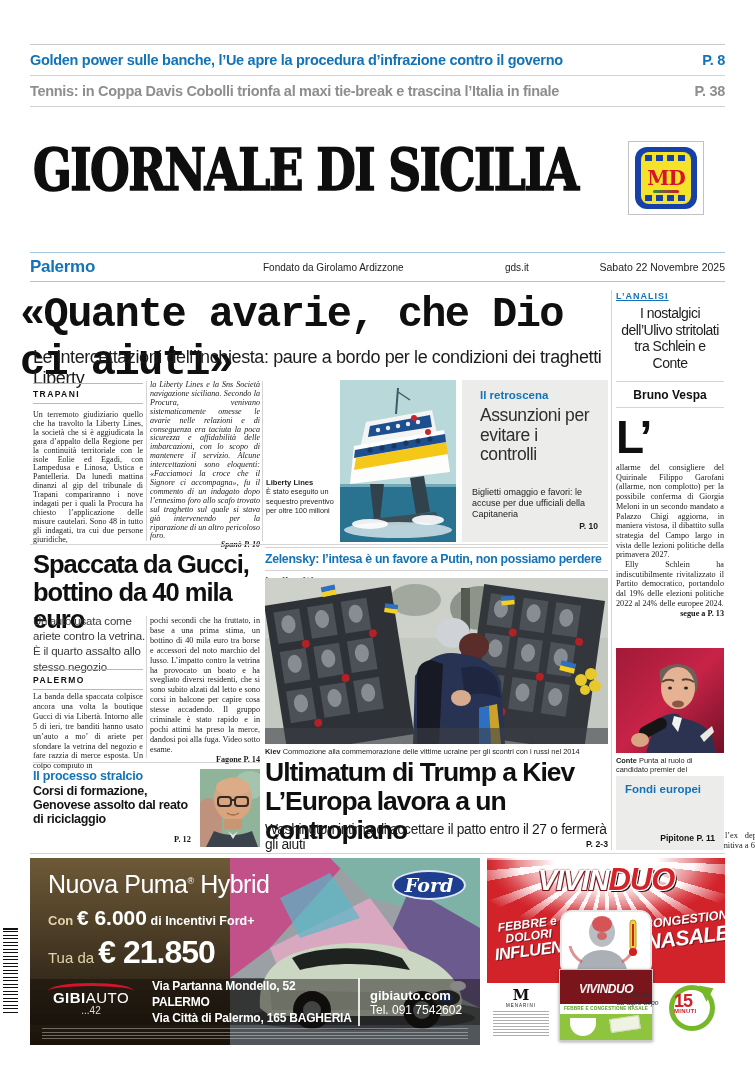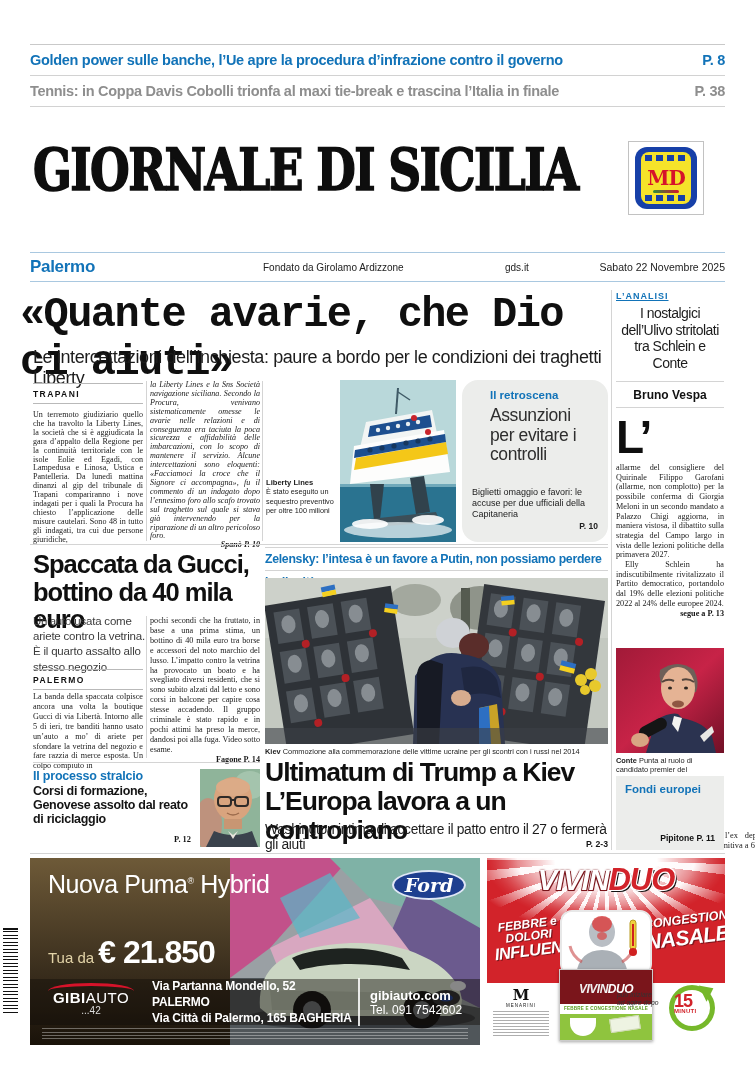--- a/index.html
+++ b/index.html
@@ -63,21 +63,21 @@
   .lead-col1 { position:absolute; left:33px; top:383px; width:110px; }
   .lead-col1 .kicker { margin-bottom:7px; }
   .lead-col2 { position:absolute; left:150px; top:381px; width:110px; height:160px;font-style:italic; }
 
   .photo-cap { position:absolute; left:266px; top:478px; width:70px; font-size:7.3px; line-height:1.25; color:#222; }
   .photo-cap b { display:block; font-size:7.6px; }
 
   .ship-photo { position:absolute; left:340px; top:380px; width:116px; height:162px; overflow:hidden; }
 
   .gbox { background:#ecedeb; }
-  .retro-box { position:absolute; left:462px; top:380px; width:146px; height:162px; padding:9px 28px;border-radius:16px; }
+  .retro-box { position:absolute; left:462px; top:380px; width:146px; height:162px; padding:9px 18px; }
   .gbox .gk { color:#1273b8; font-weight:700; font-size:11.5px; margin-bottom:5px; }
   .retro-title { font-size:17.5px; font-weight:400; letter-spacing:-0.4px; color:#2e2e2e; line-height:1.12; }
   .retro-text { position:absolute; left:10px; right:10px; bottom:10px; font-size:9px; line-height:1.25; color:#222; }
   .retro-text .pg { display:block; text-align:right; font-weight:700; font-size:8.5px; margin-top:1px; }
 
   
   .gucci-headline { position:absolute; left:33px; top:551px; width:230px;
                     font-size:25.5px; font-weight:700; letter-spacing:-1px; line-height:1.08; color:#0f0f0f; }
   .gucci-stand { position:absolute; left:33px; top:614px; width:112px;
                  font-size:11.5px; line-height:1.32; letter-spacing:-0.2px; color:#3c3c3c; }
@@ -523,20 +523,25 @@
       <circle cx="392" cy="152" r="19" fill="#0f0f10"></circle>
         <circle cx="392" cy="152" r="9" fill="#6b6f73"></circle>
       <ellipse cx="428" cy="128" rx="8" ry="5" fill="#e8ecef"></ellipse>
       <ellipse cx="416" cy="140" rx="14" ry="8" fill="#2a2d2f"></ellipse>
       <ellipse cx="416" cy="140" rx="7" ry="3.5" fill="#1e3f8f"></ellipse>
     </svg>
     <div class="ford-head">
       <span>Nuova Puma</span><sup>®</sup>
       <span>Hybrid</span>
     </div>
+    <div class="ford-l2">
+      <span>Con</span>
+      <span class="big">€ 6.000</span>
+      <span class="rest">di Incentivi Ford+</span>
+    </div>
     <div class="ford-l3">
       <span>Tua da</span>
       <span class="big">€ 21.850</span>
     </div>
     <div class="ford-oval">
       <span>Ford</span>
     </div>
     <div class="ford-band">
       <div class="gibi">
         <div class="arc"></div>

